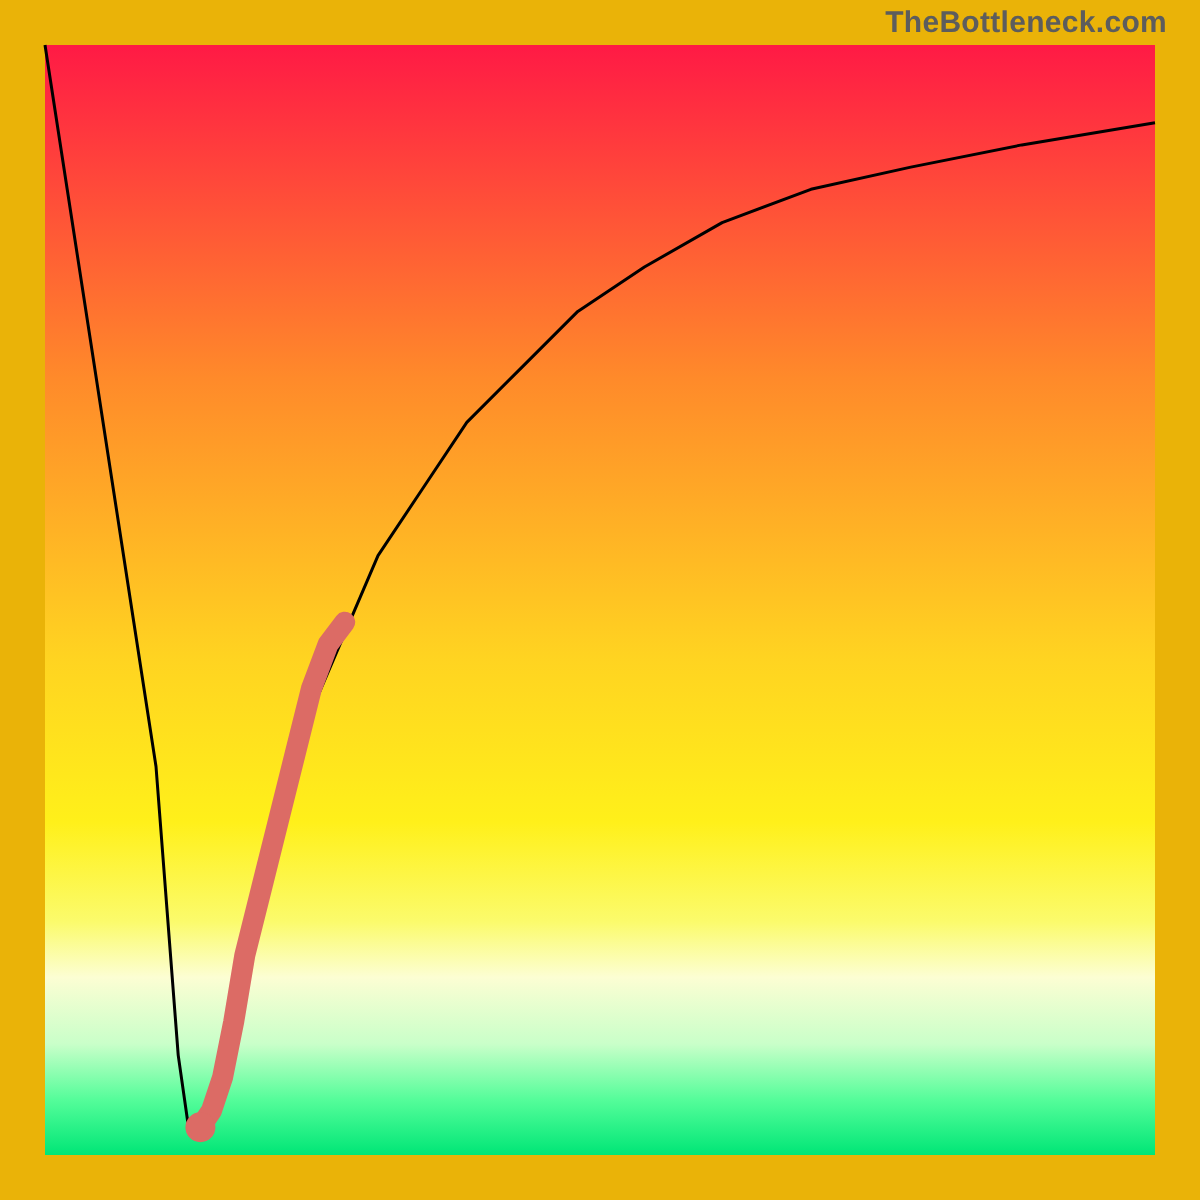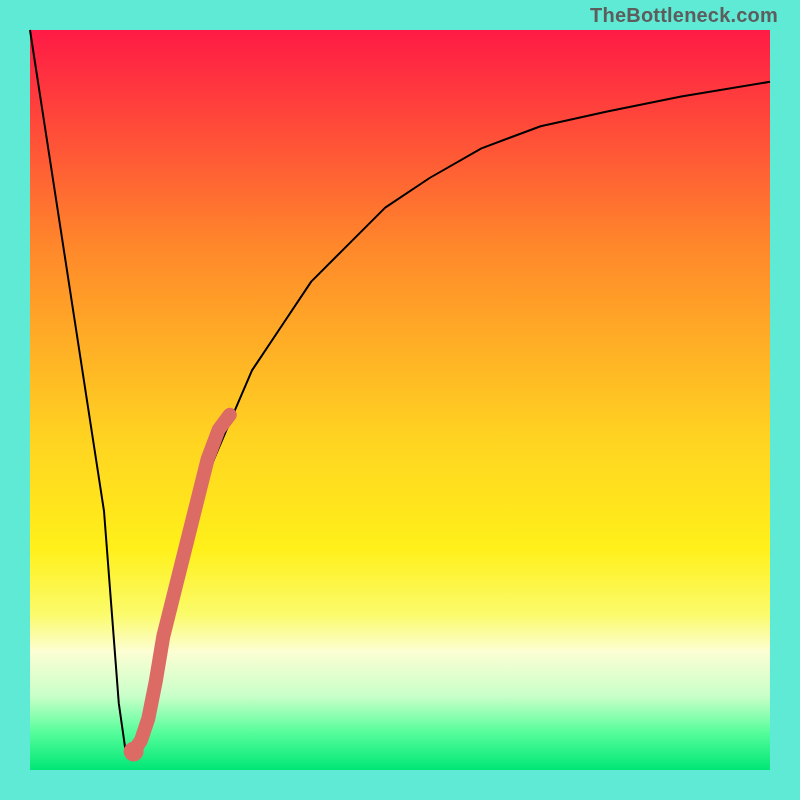--- a/index.html
+++ b/index.html
@@ -9,21 +9,21 @@
     height: 800px;
     background: #000;
     overflow: hidden;
   }
   .frame {
     position: absolute;
     left: 0;
     top: 0;
     width: 800px;
     height: 800px;
-    background: #5eead4;
+    background: #eab308;
   }
   .plot {
     position: absolute;
     left: 30px;
     top: 30px;
     width: 740px;
     height: 740px;
     
   }
   .watermark {

